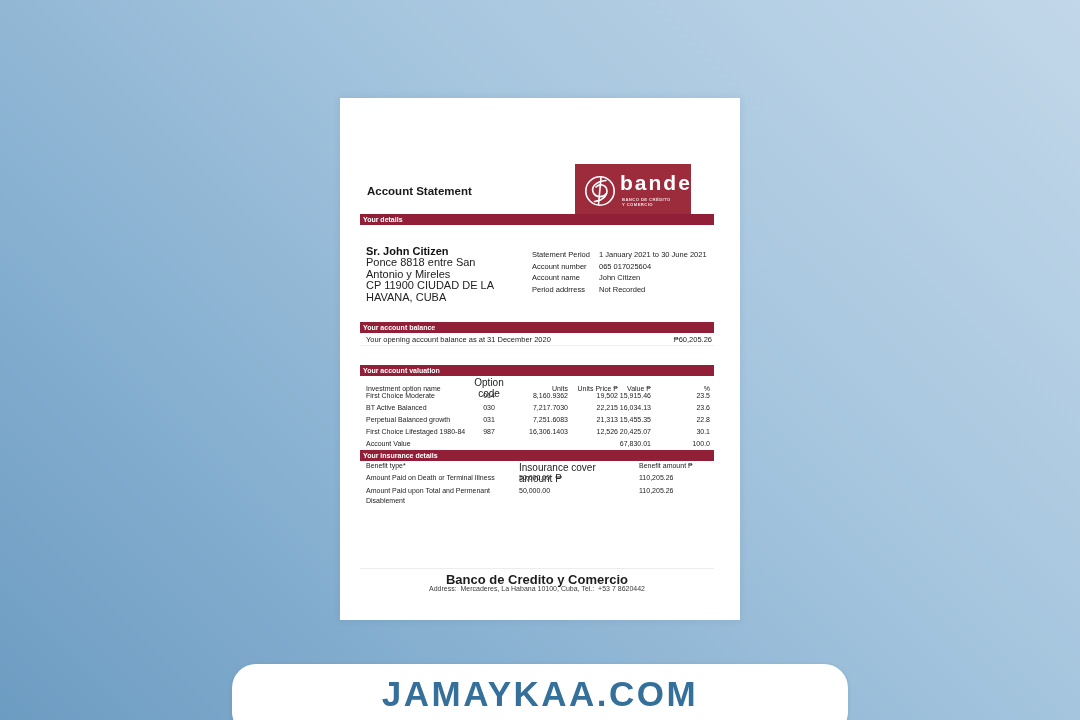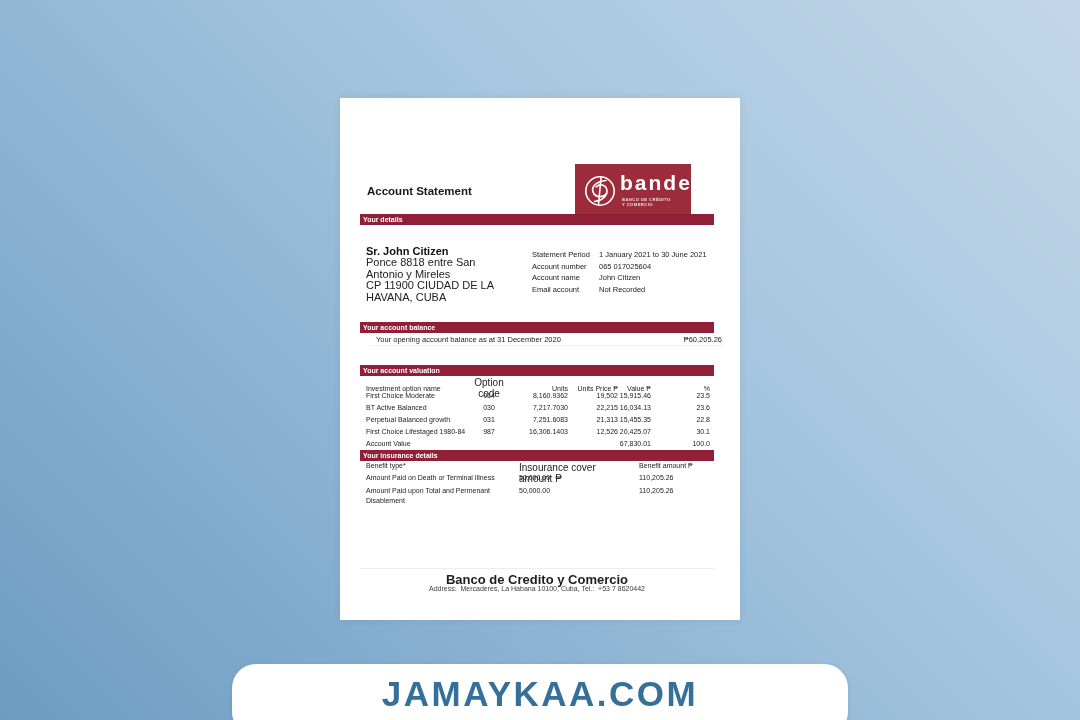--- a/index.html
+++ b/index.html
@@ -29,21 +29,21 @@
   .bar-balance{top:224px;}
   .bar-valuation{top:267px;}
   .bar-insurance{top:352px;}
   
   .customer{position:absolute;left:26px;top:148px;font-size:11px;color:#222;line-height:11.4px;}
   .cname{font-weight:bold;color:#111;}
   .fields{position:absolute;left:160px;top:150px;font-size:7.5px;color:#222;}
   .frow{display:flex;height:11.4px;align-items:flex-end;margin-left:32px;}
   .flabel{width:67px;}
   
-  .brow{position:absolute;left:30px;width:354px;display:flex;justify-content:space-between;
+  .brow{position:absolute;left:20px;width:354px;display:flex;justify-content:space-between;
     font-size:7.5px;color:#222;padding:0 2px 0 6px;box-sizing:border-box;height:12px;
     align-items:center;border-bottom:1px solid #f0f0f0;}
   .brow1{top:236px;}
   .brow2{top:248px;}
   
   .vrow{position:absolute;left:20px;width:354px;display:grid;
     grid-template-columns:100px 46px 56px 50px 33px 1fr;
     font-size:7px;color:#222;padding:0 4px 0 6px;box-sizing:border-box;height:12px;
     align-items:center;}
   .vhead{top:279px;color:#1c1c1c;}
@@ -113,21 +113,21 @@
     </div>
     <div class="frow">
       <span class="flabel">Account number</span>
       <span class="fvalue">065 017025604</span>
     </div>
     <div class="frow">
       <span class="flabel">Account name</span>
       <span class="fvalue">John Citizen</span>
     </div>
     <div class="frow">
-      <span class="flabel">Email account</span>
+      <span class="flabel">Period addrress</span>
       <span class="fvalue">Not Recorded</span>
     </div>
   </div>
 
   <div class="bar bar-balance">Your account balance</div>
   <div class="brow brow1">
     <span>Your opening account balance as at 31 December 2020</span>
     <span>₱60,205.26</span>
   </div>
 

